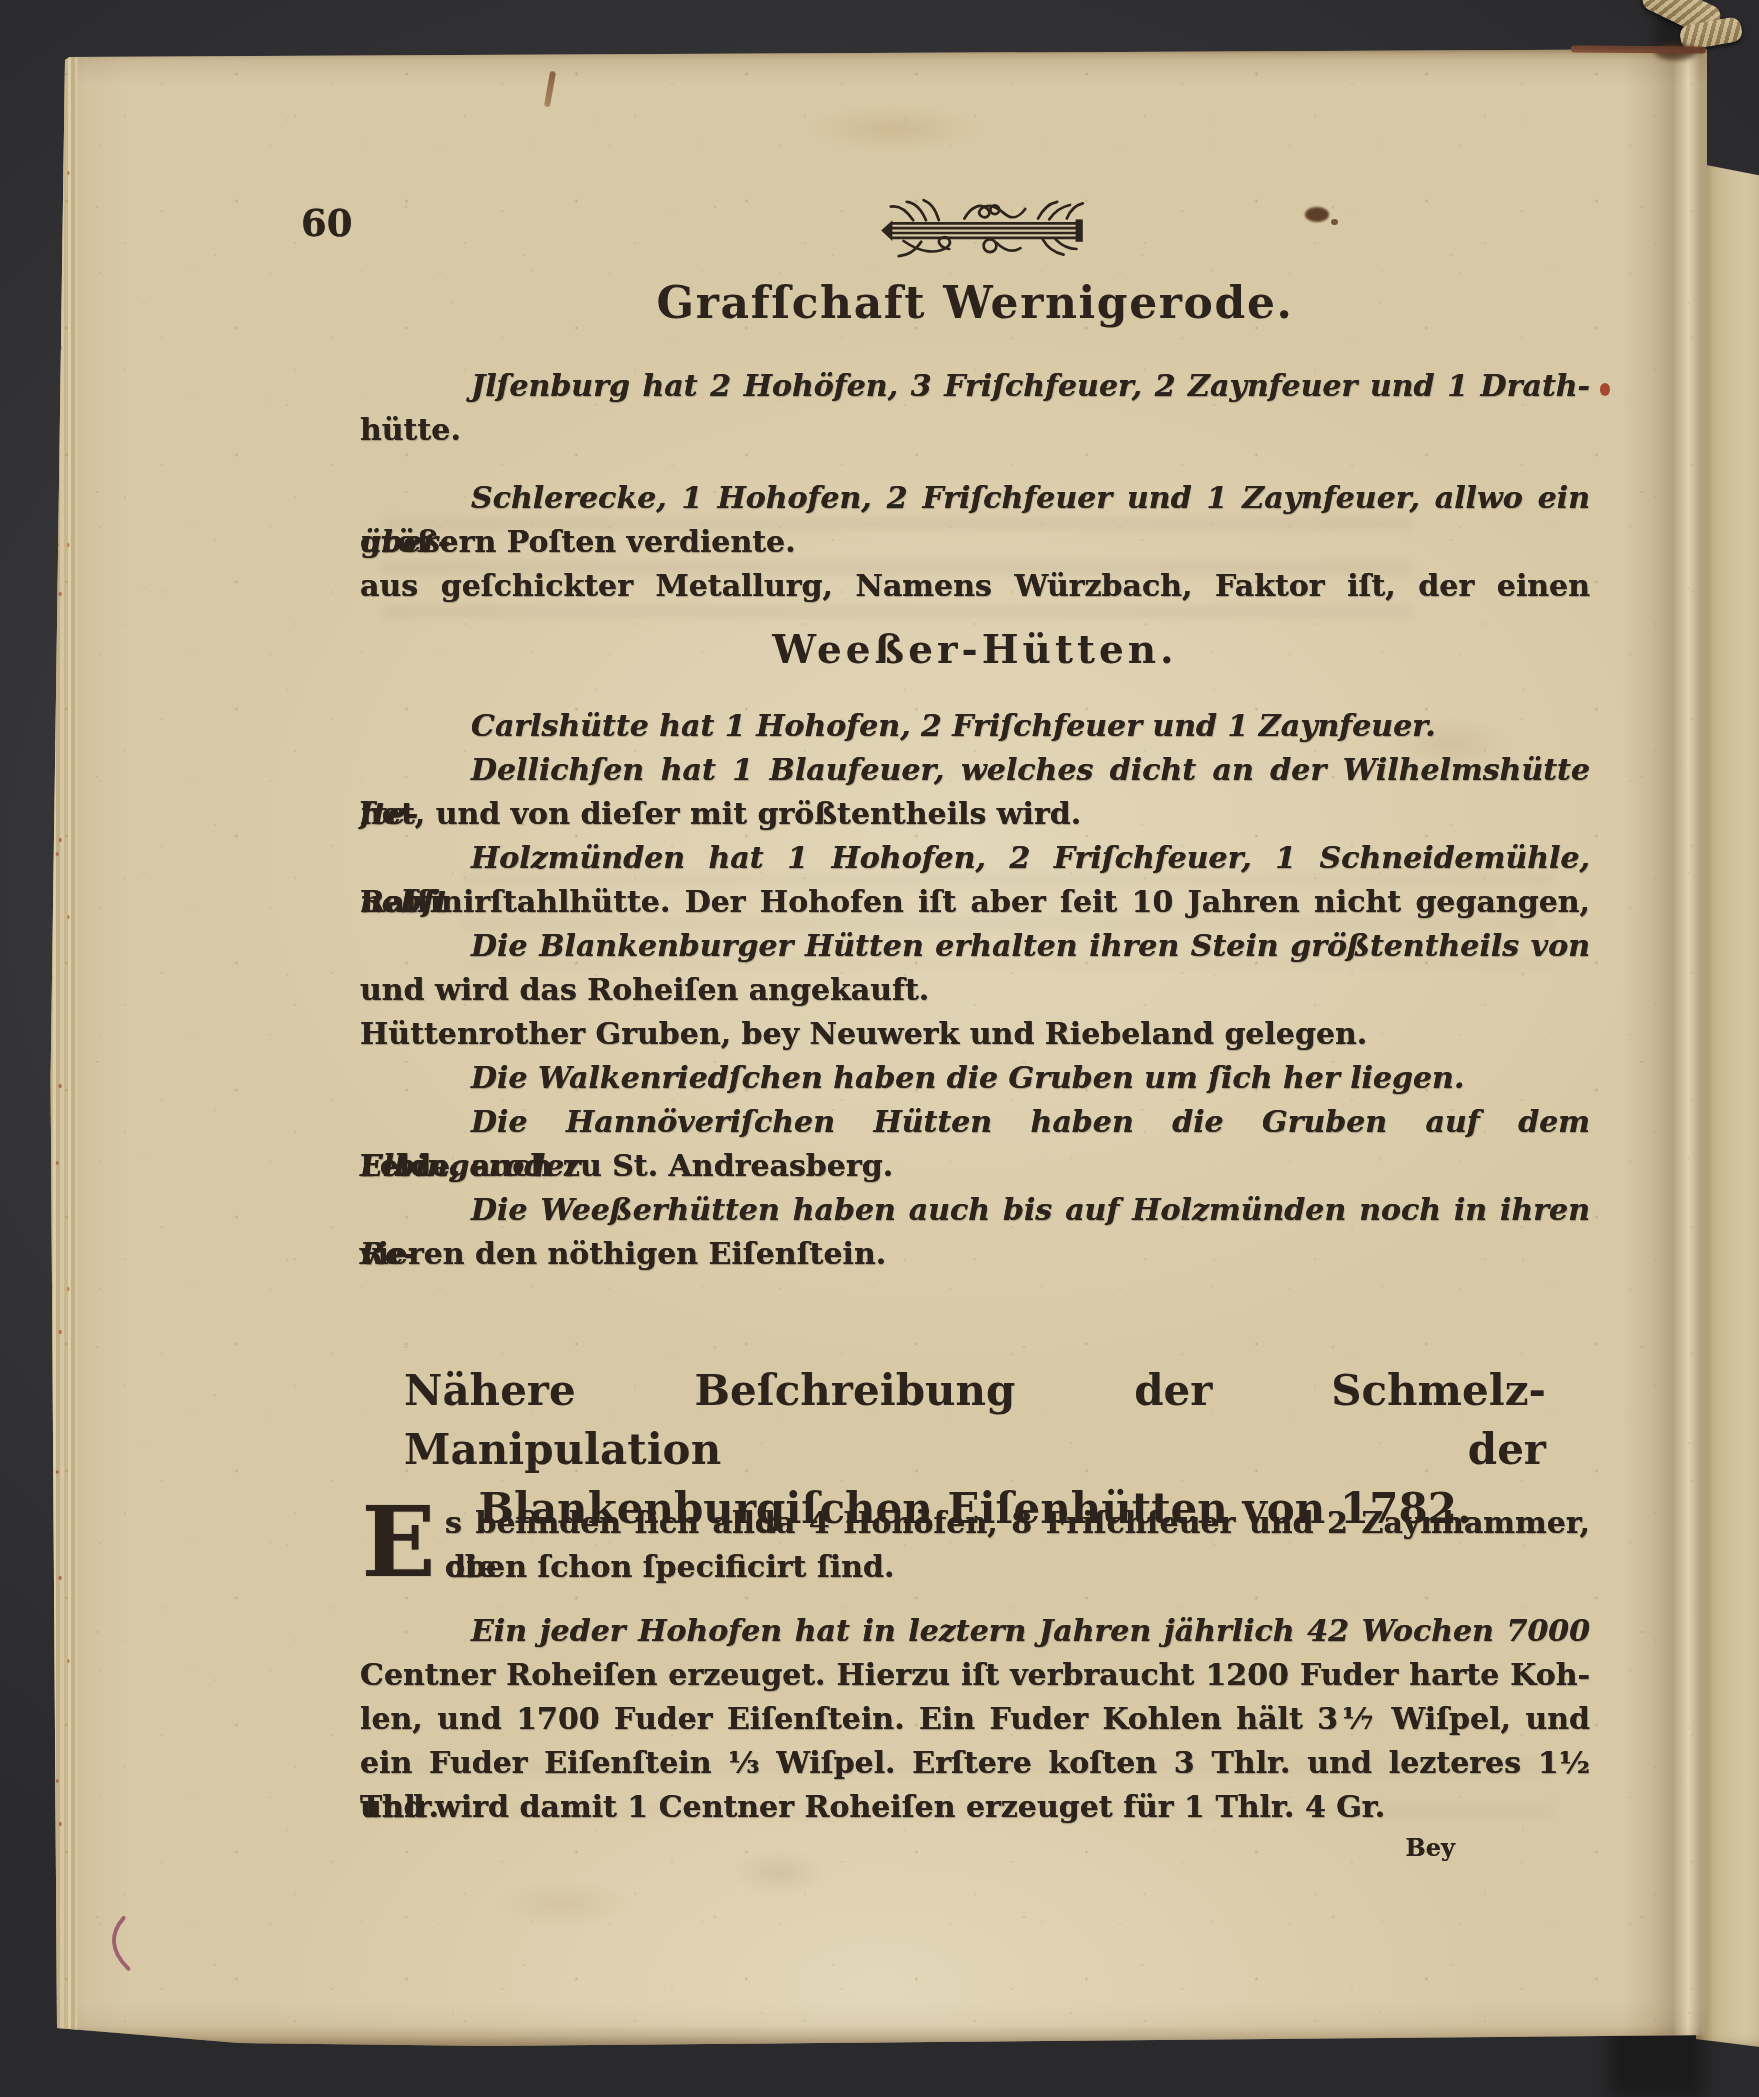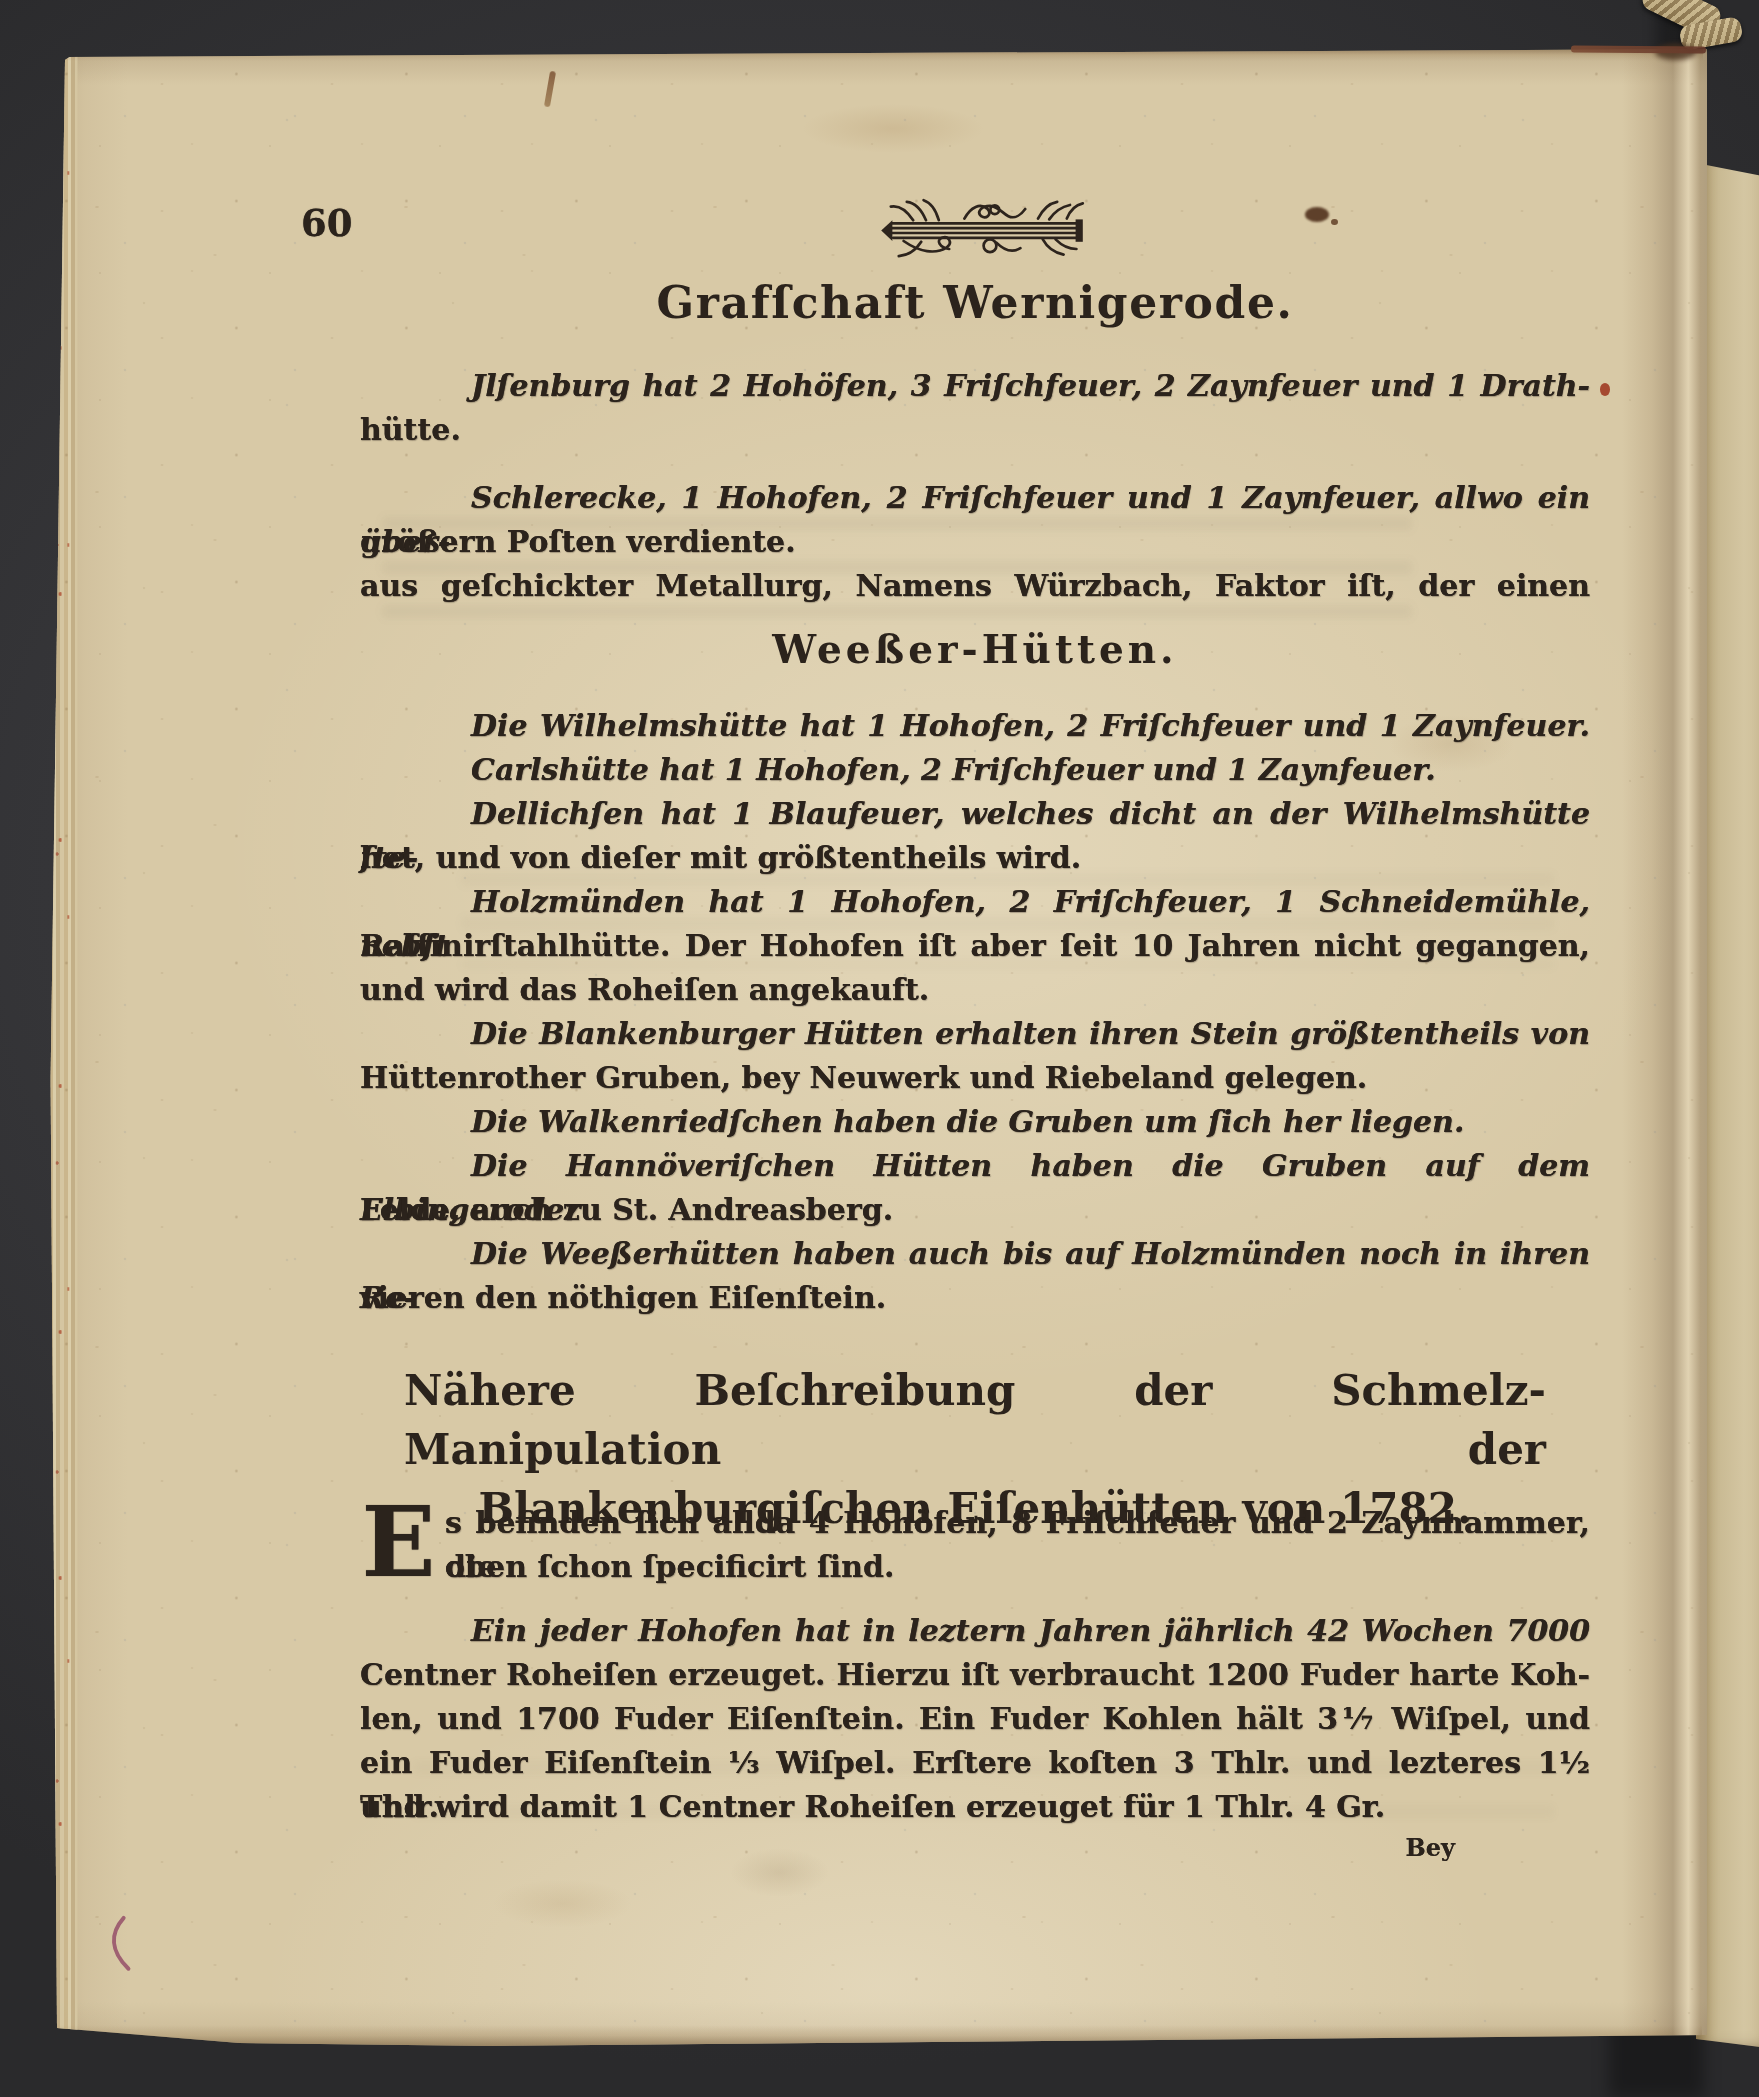--- a/index.html
+++ b/index.html
@@ -177,28 +177,27 @@
       <div class="tl j i">Jlſenburg hat 2 Hohöfen, 3 Friſchfeuer, 2 Zaynfeuer und 1 Drath-</div>
       <div class="tl">hütte.</div>
       <div class="tl j i gap30">Schlerecke, 1 Hohofen, 2 Friſchfeuer und 1 Zaynfeuer, allwo ein über-</div>
       <div class="tl">größern Poſten verdiente.</div>
       <div class="tl j">aus geſchickter Metallurg, Namens Würzbach, Faktor iſt, der einen</div>
     </div>
 
     <div class="h2">Weeßer-Hütten.</div>
 
     <div class="block-b">
-      <div class="tl j i">Die Wilhelmshütte hat 1 Hohofen, 2 Friſchfeuer und 1 Zaynfeuer.</div>
       <div class="tl i">Carlshütte hat 1 Hohofen, 2 Friſchfeuer und 1 Zaynfeuer.</div>
       <div class="tl j i">Dellichſen hat 1 Blaufeuer, welches dicht an der Wilhelmshütte ſte-</div>
       <div class="tl">het, und von dieſer mit größtentheils wird.</div>
       <div class="tl j i">Holzmünden hat 1 Hohofen, 2 Friſchfeuer, 1 Schneidemühle, nebſt</div>
       <div class="tl j">Raffinirſtahlhütte. Der Hohofen iſt aber ſeit 10 Jahren nicht gegangen,</div>
+      <div class="tl j i">Die Blankenburger Hütten erhalten ihren Stein größtentheils von</div>
       <div class="tl">und wird das Roheiſen angekauft.</div>
-      <div class="tl j i">Die Blankenburger Hütten erhalten ihren Stein größtentheils von</div>
       <div class="tl">Hüttenrother Gruben, bey Neuwerk und Riebeland gelegen.</div>
       <div class="tl i">Die Walkenriedſchen haben die Gruben um ſich her liegen.</div>
       <div class="tl j i">Die Hannöveriſchen Hütten haben die Gruben auf dem Elbingeroder</div>
       <div class="tl">Felde, auch zu St. Andreasberg.</div>
       <div class="tl j i">Die Weeßerhütten haben auch bis auf Holzmünden noch in ihren Re-</div>
       <div class="tl">vieren den nöthigen Eiſenſtein.</div>
     </div>
 
     <div class="h3">
       <div class="l1">Nähere Beſchreibung der Schmelz-Manipulation der</div>

